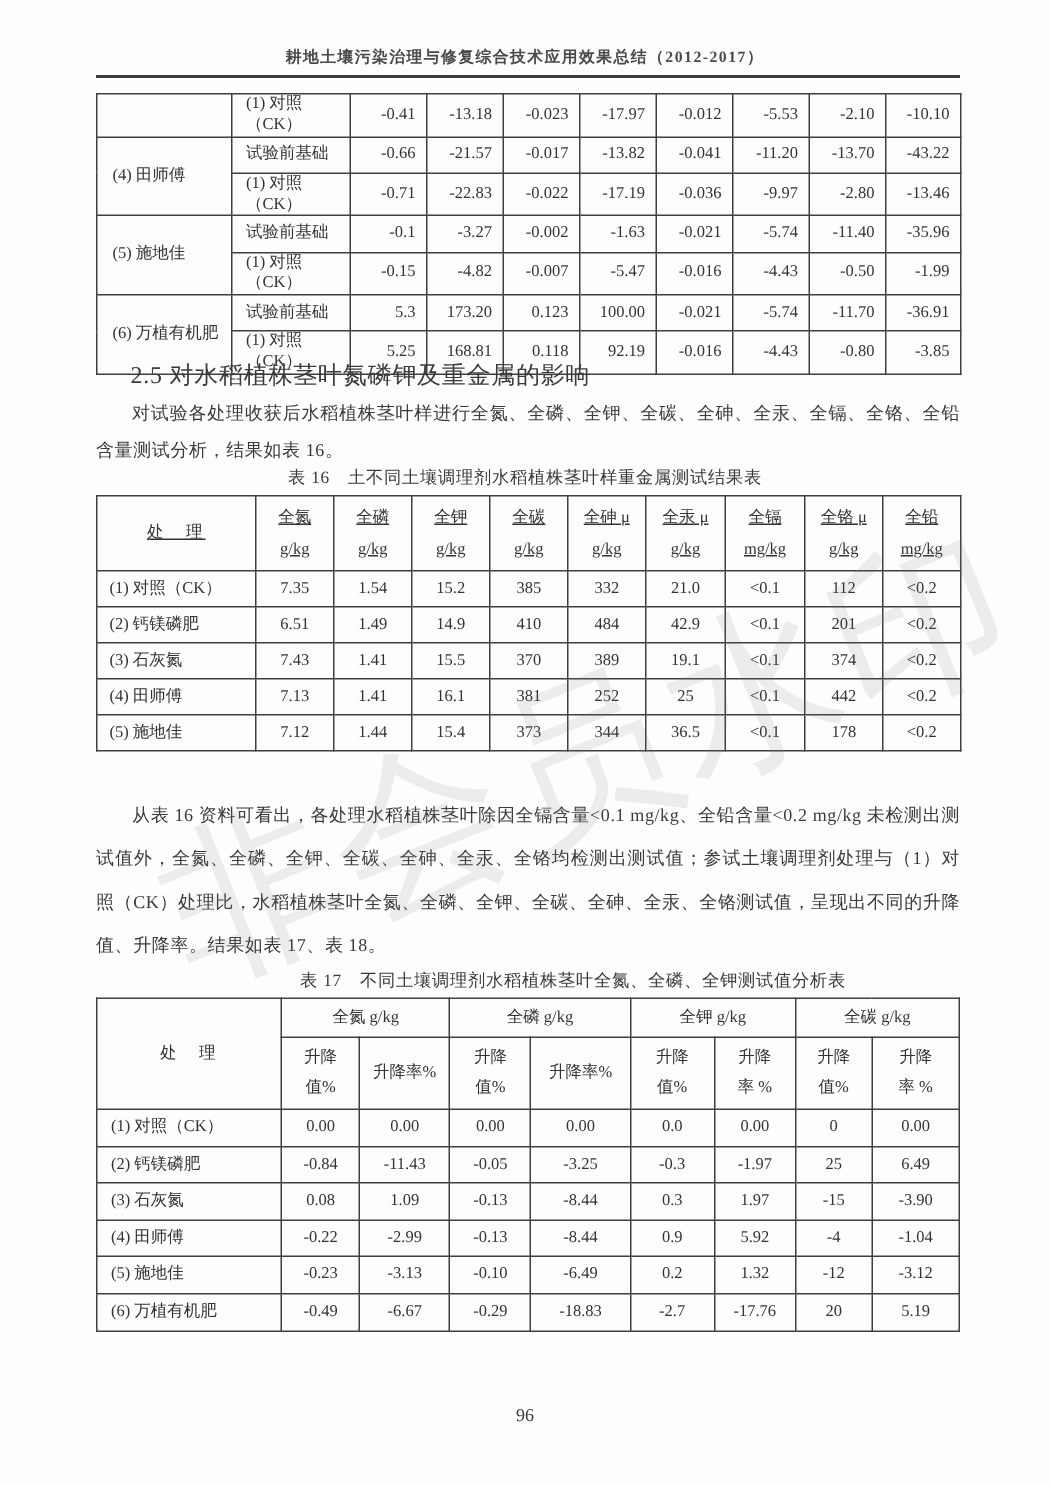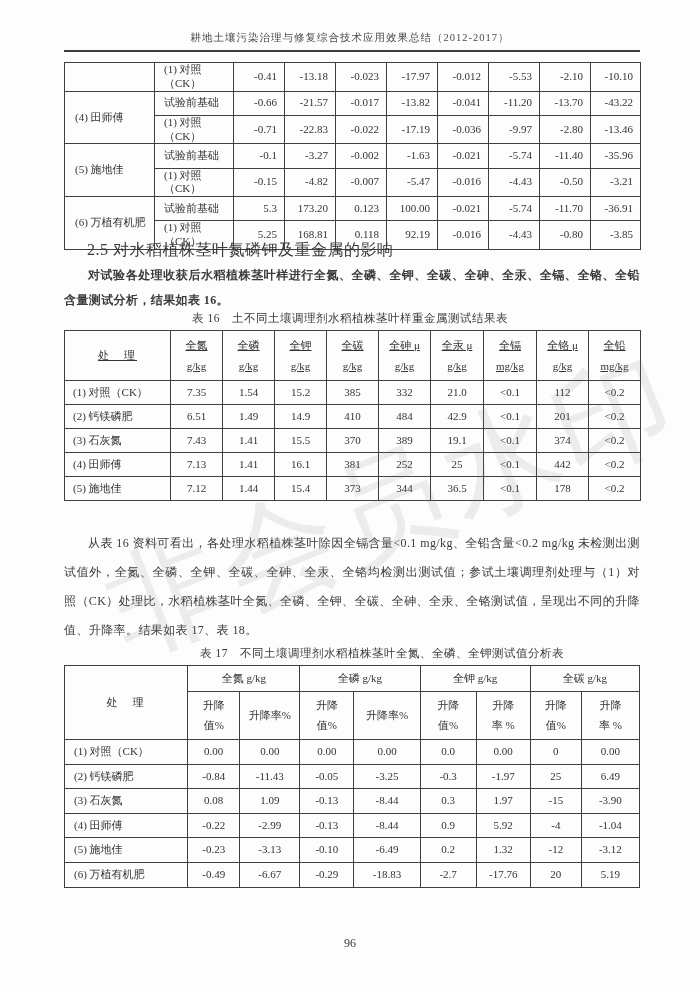--- a/index.html
+++ b/index.html
@@ -6,21 +6,21 @@
   body{
     width:700px;height:990px;position:relative;
     background:#fdfdfd;
     font-family:"Liberation Serif","DejaVu Serif",serif;
     color:#383838;
   }
   .abs{position:absolute;}
   
   .header-title{
     top:31px;left:0;width:700px;text-align:center;
-    font-size:10.5px;letter-spacing:1px;color:#4a4a4a;
+    font-size:10.5px;letter-spacing:1px;color:#4a4a4a;font-weight:bold;
   }
   .header-rule{
     top:50px;left:64px;width:576px;border-top:2px solid #3c3c3c;height:0;
   }
   
   table.doc-table{
     border-collapse:collapse;table-layout:fixed;position:absolute;
     background:transparent;
   }
   table.doc-table td, table.doc-table th{
@@ -34,21 +34,21 @@
   #cont-table td.sub-label{text-align:left;padding-left:9px;}
   #cont-table td.num{text-align:right;padding-right:7px;margin-top:48px;}
   
   .section-heading{
     top:240px;left:87px;font-size:16px;color:#3a3a3a;letter-spacing:.5px;
   }
   .para{
     left:64px;width:576px;font-size:12px;color:#3a3a3a;
     text-align:justify;text-indent:2em;letter-spacing:.4px;
   }
-  #para-1{top:263px;line-height:25px;font-weight:bold;}
+  #para-1{top:263px;line-height:25px;}
   #para-2{top:529px;line-height:29px;}
   .table-caption{
     left:0;width:700px;text-align:center;font-size:11.5px;color:#3a3a3a;letter-spacing:.5px;
   }
   #caption-16{top:311px;}
   #caption-17{top:646px;padding-left:32px;}
   
   #table-16{top:330px;left:64px;width:576px;}
   #table-16 th{height:49px;white-space:pre-line;line-height:1.9;text-decoration:underline;}
   #table-16 th.proc{letter-spacing:2px;}
@@ -143,21 +143,21 @@
       </tr>
       <tr>
         <td class="sub-label">(1) 对照（CK）</td>
         <td class="num">-0.15</td>
         <td class="num">-4.82</td>
         <td class="num">-0.007</td>
         <td class="num">-5.47</td>
         <td class="num">-0.016</td>
         <td class="num">-4.43</td>
         <td class="num">-0.50</td>
-        <td class="num">-3.21</td>
+        <td class="num">-1.99</td>
       </tr>
       <tr>
         <td class="group-label" rowspan="2">(6) 万植有机肥</td>
         <td class="sub-label">试验前基础</td>
         <td class="num">5.3</td>
         <td class="num">173.20</td>
         <td class="num">0.123</td>
         <td class="num">100.00</td>
         <td class="num">-0.021</td>
         <td class="num">-5.74</td>

